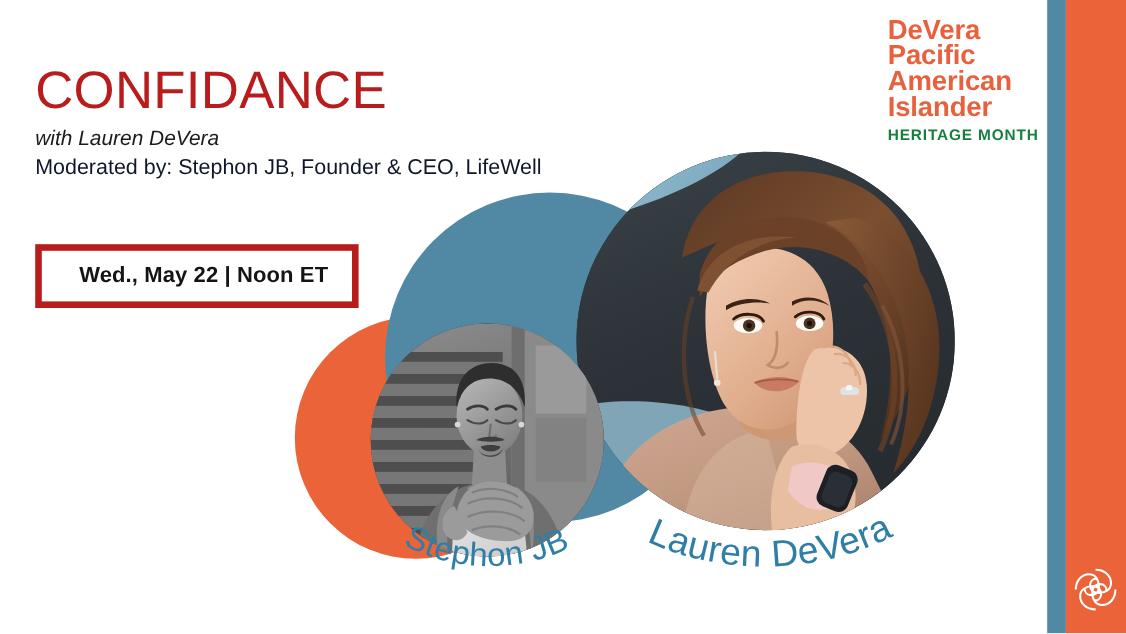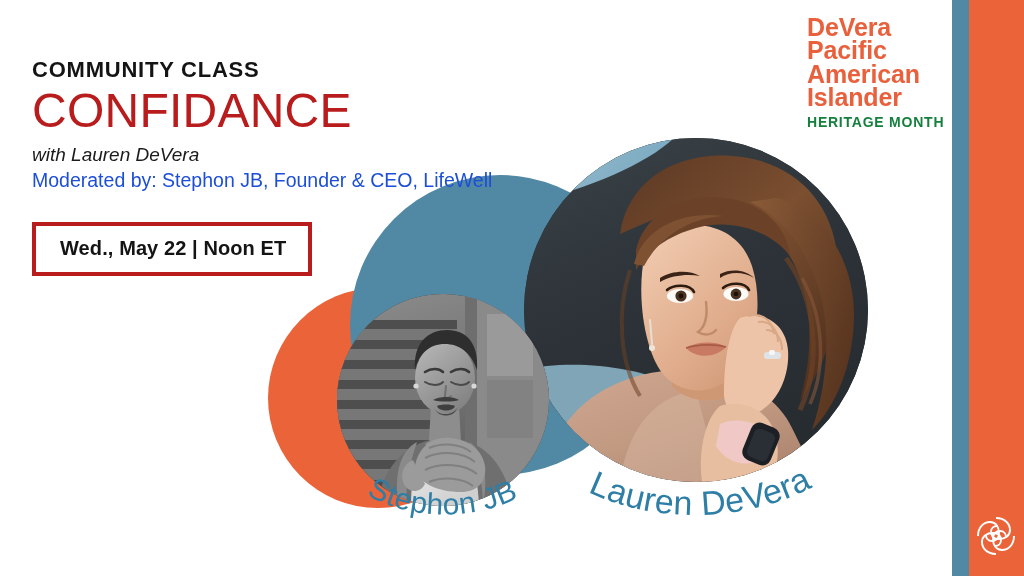--- a/index.html
+++ b/index.html
@@ -24,29 +24,29 @@
   }
   .headline{
     font-size:48px;font-weight:400;letter-spacing:.005em;
     color:#b91c1c;line-height:1.04;margin:0 0 8px 0;
   }
   .with-line{
     font-size:19px;font-style:italic;font-weight:400;
     color:#1b1b1b;line-height:1.15;margin:0 0 3px 0;
   }
   .moderator{
-    font-size:19.5px;font-weight:400;color:#1d4ed8;
+    font-size:19.5px;font-weight:400;color:#0f172a;
     line-height:1.2;margin:0;
   }
   .date-badge{
     position:absolute;left:32px;top:222px;
     box-sizing:border-box;
-    border:4px solid #b91c1c;
+    border:6px solid #b91c1c;
     background:#fff;
-    padding:11px 22px 12px 24px;
+    padding:11px 22px 12px 34px;
     display:inline-block;
   }
   .date-badge span{
     font-size:20px;font-weight:700;color:#141414;letter-spacing:.005em;
     white-space:nowrap;
   }
 
   
   .aapi{position:absolute;left:807px;top:16px;width:140px;}
   .aapi-line{
@@ -291,21 +291,20 @@
       <defs>
         <path id="arcL" d="M14,20 C84,118 282,124 366,14" fill="none"></path>
       </defs>
       <text>
         <textPath href="#arcL" startOffset="50%" text-anchor="middle">Lauren DeVera</textPath>
       </text>
     </svg>
   </div>
 
   <div class="text-block">
-    <p class="eyebrow">COMMUNITY CLASS</p>
     <h1 class="headline">CONFIDANCE</h1>
     <p class="with-line">with Lauren DeVera</p>
     <p class="moderator">Moderated by: Stephon JB, Founder &amp; CEO, LifeWell</p>
   </div>
 
   <div class="date-badge">
     <span>Wed., May 22 | Noon ET</span>
   </div>
 
   <div class="aapi">

